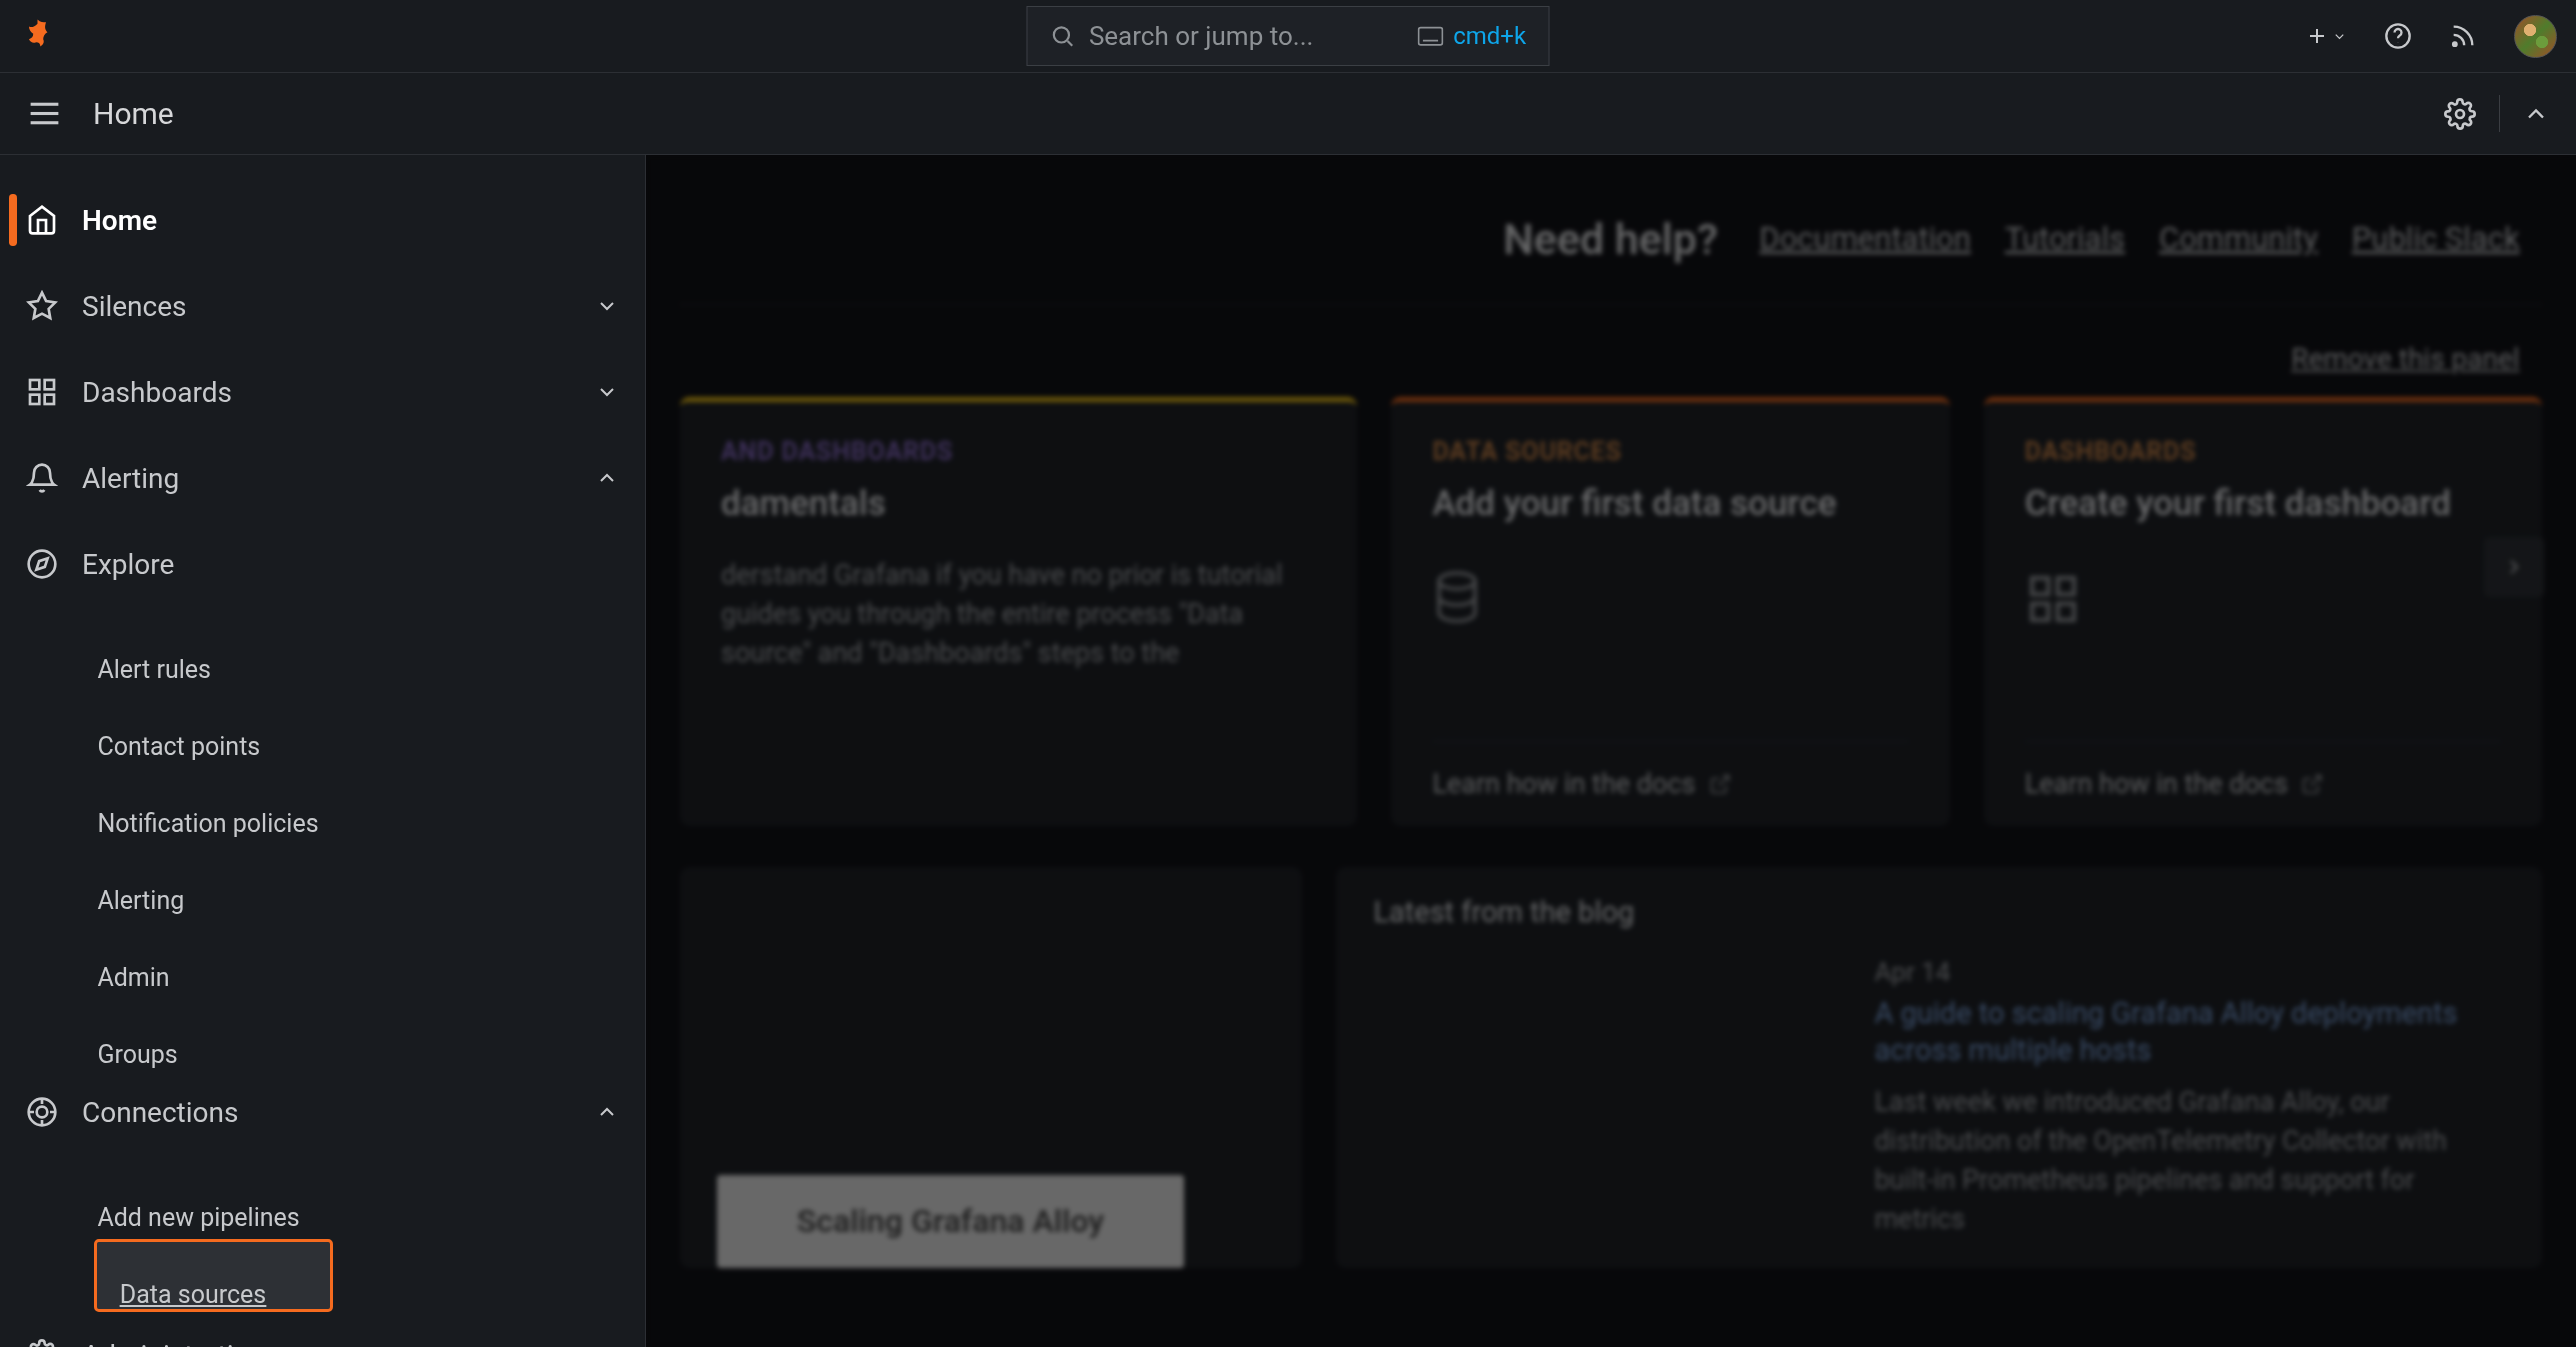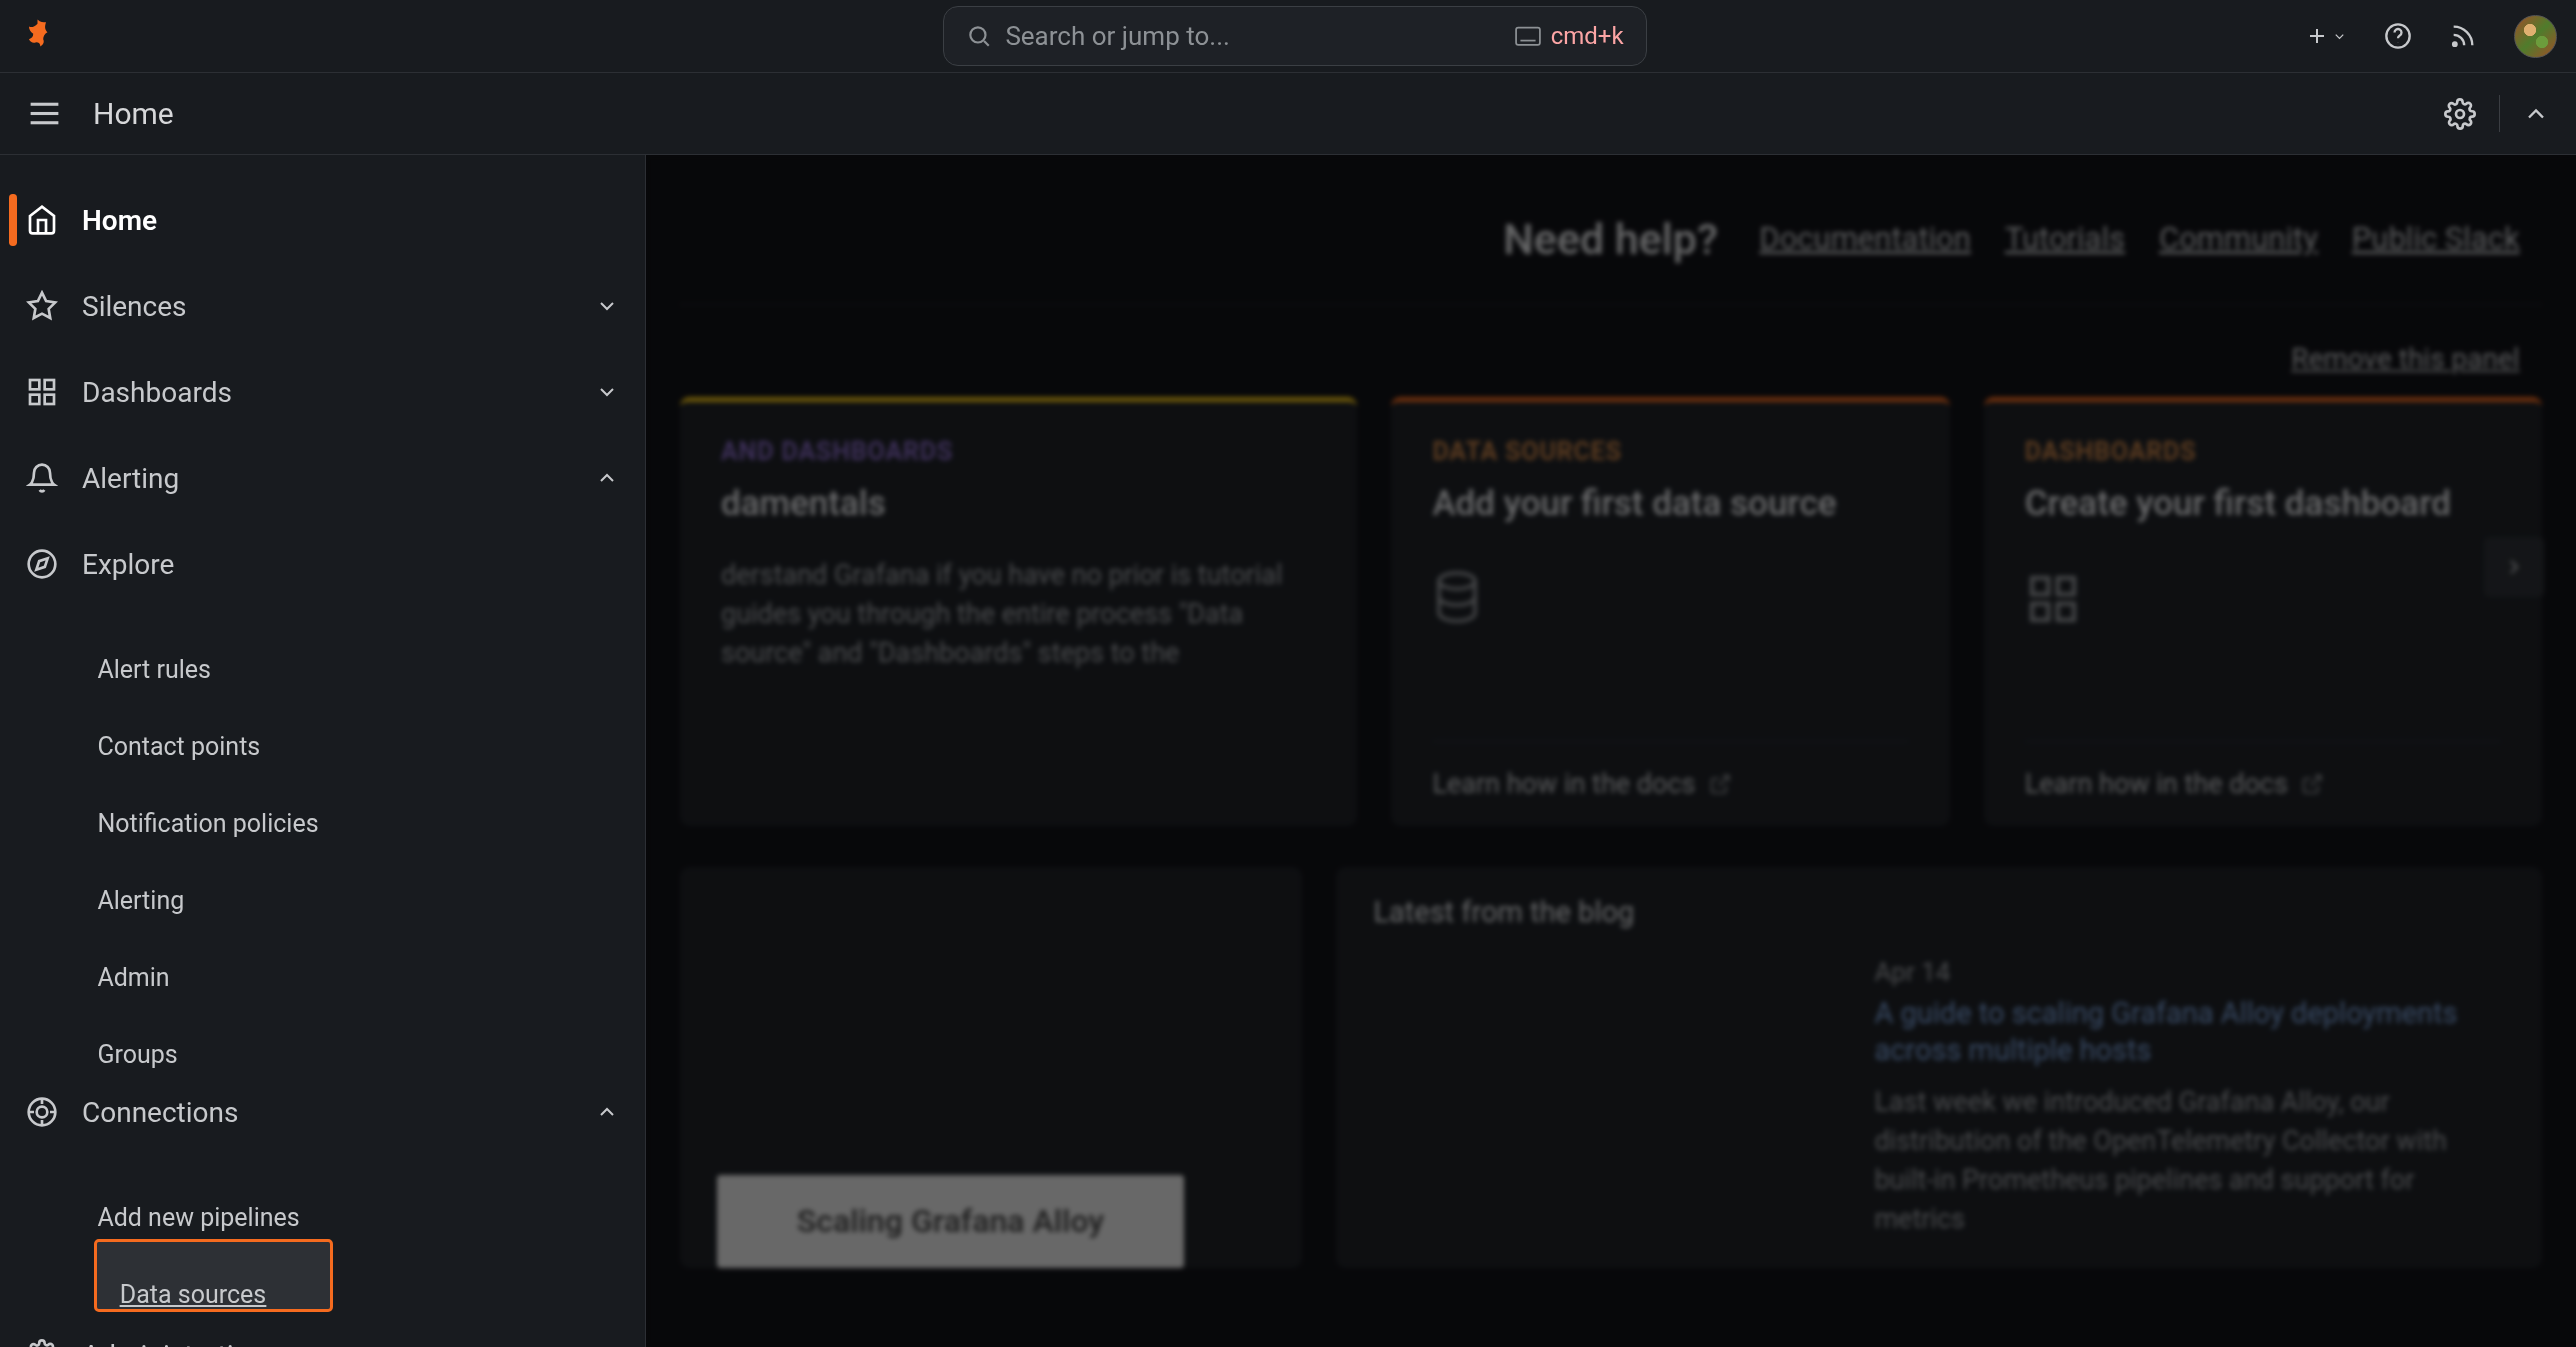--- a/index.html
+++ b/index.html
@@ -26,36 +26,35 @@
     padding: 0 18.7px;
   }
   .logo {
     width: 37px; height: 37px;
     display:flex; align-items:center; justify-content:center;
   }
   .searchbox {
     position: absolute;
     left: 50%;
     transform: translateX(-50%);
-    width: 704px;
+    width: 523px;
     height: 60px;
     background: #1e2126;
     border: 0.9px solid #3b3f44;
-    border-radius: 15px;
+    border-radius: 0;
     display:flex;
     align-items:center;
     padding:0 22.4px;
     color:#8d9195;
     font-size:26px;
-    margin-left:7px;
   }
   .searchbox .shortcut {
     margin-left:auto;
     display:flex; align-items:center; gap:9.3px;
-    font-size:24px; color:#fca5a5;
+    font-size:24px; color:#0ea5e9;
   }
   .topnav-right {
     margin-left:auto;
     display:flex;
     align-items:center;
     gap:37px;
   }
   .top-icon { color:#c7c9cc; display:flex; align-items:center; }
   .avatar {
     width:43px;height:43px;border-radius:50%;

